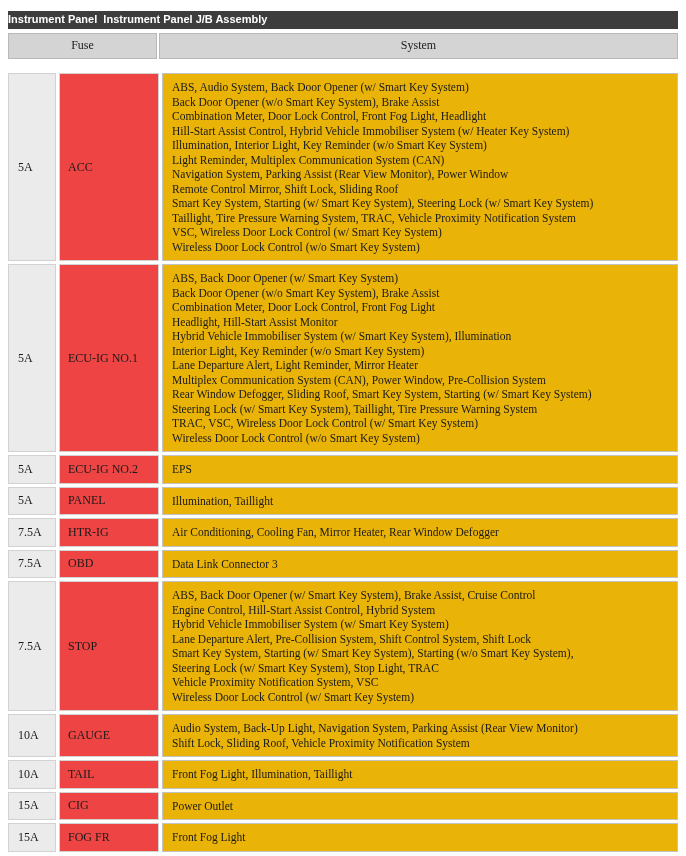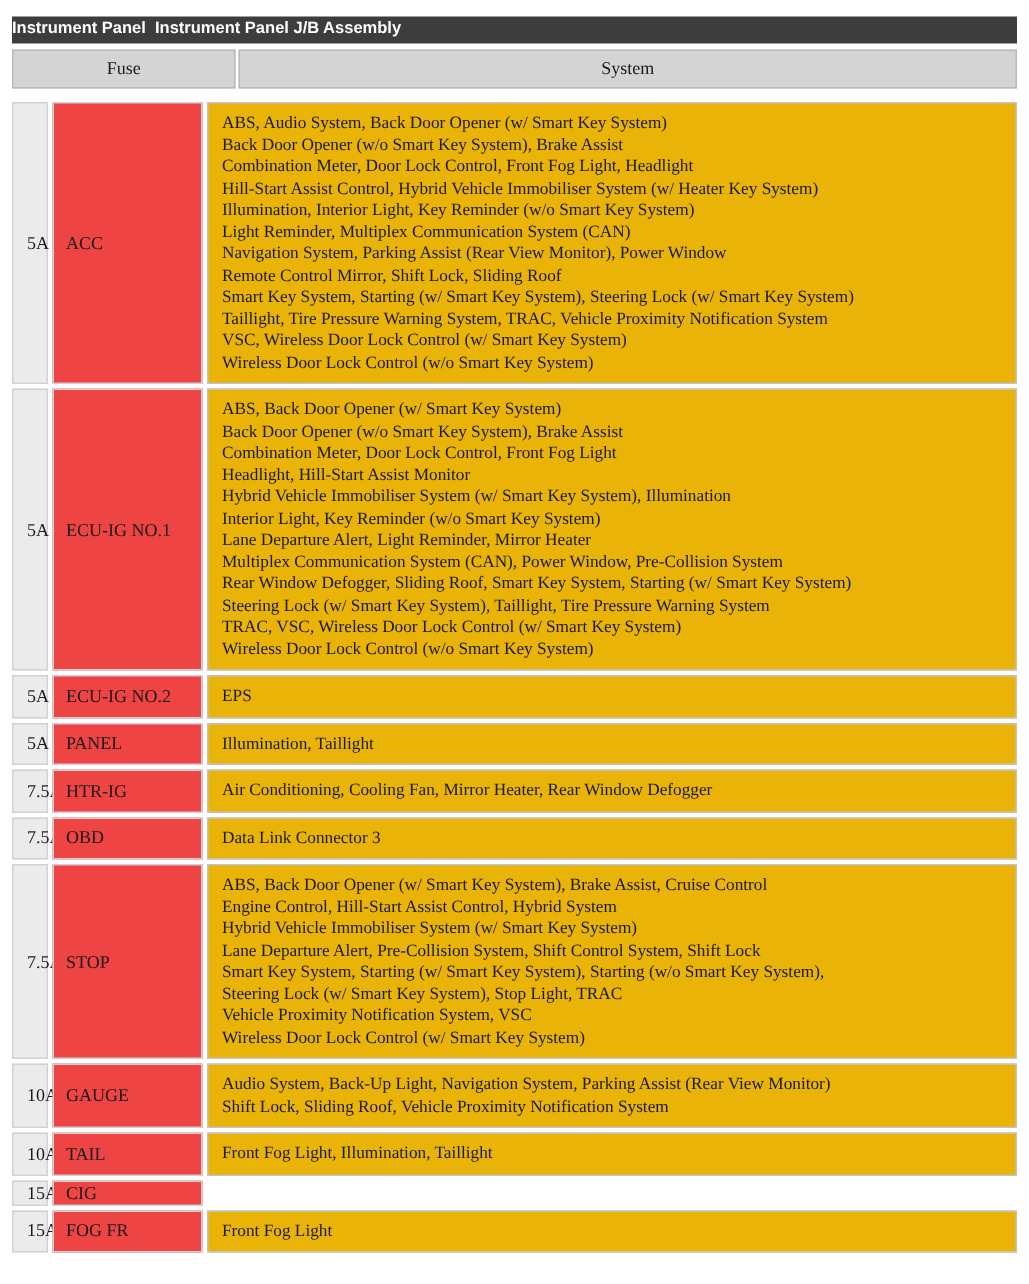--- a/index.html
+++ b/index.html
@@ -23,41 +23,41 @@
     text-align: left;
     padding: 2px 0 3px 0;
     white-space: pre;
     line-height: 13px;
   }
 
   .header-row {
     display: flex;
     column-gap: 2px;
     margin-top: 4px;
-    margin-bottom: 9px;
+    margin-bottom: 14px;
   }
 
   .header-cell {
     background: #d4d4d4;
     border: 1px solid #b9b9b9;
     text-align: center;
     font-size: 12px;
     padding: 4px 0 5px 0;
   }
   .header-fuse { width: 149px; }
   .header-system { flex: 1; }
 
   .row {
     display: flex;
     column-gap: 3px;
     margin-bottom: 3px;
   }
 
   .cell-amp {
-    width: 24px;
+    width: 48px;
     background: #ebebeb;
     border: 1px solid #d2d2d2;
     display: flex;
     align-items: center;
     padding-left: 9px;
     font-size: 12px;
   }
 
   .cell-fname {
     width: 100px;
@@ -190,20 +190,23 @@
     <div class="cell-amp">10A</div>
     <div class="cell-fname">TAIL</div>
     <div class="cell-system">
           <div class="sys-line">Front Fog Light, Illumination, Taillight</div>
         </div>
   </div>
 
   <div class="row">
     <div class="cell-amp">15A</div>
     <div class="cell-fname">CIG</div>
+    <div class="cell-system">
+          <div class="sys-line">Power Outlet</div>
+        </div>
   </div>
 
   <div class="row">
     <div class="cell-amp">15A</div>
     <div class="cell-fname">FOG FR</div>
     <div class="cell-system">
           <div class="sys-line">Front Fog Light</div>
         </div>
   </div>
 </div>

